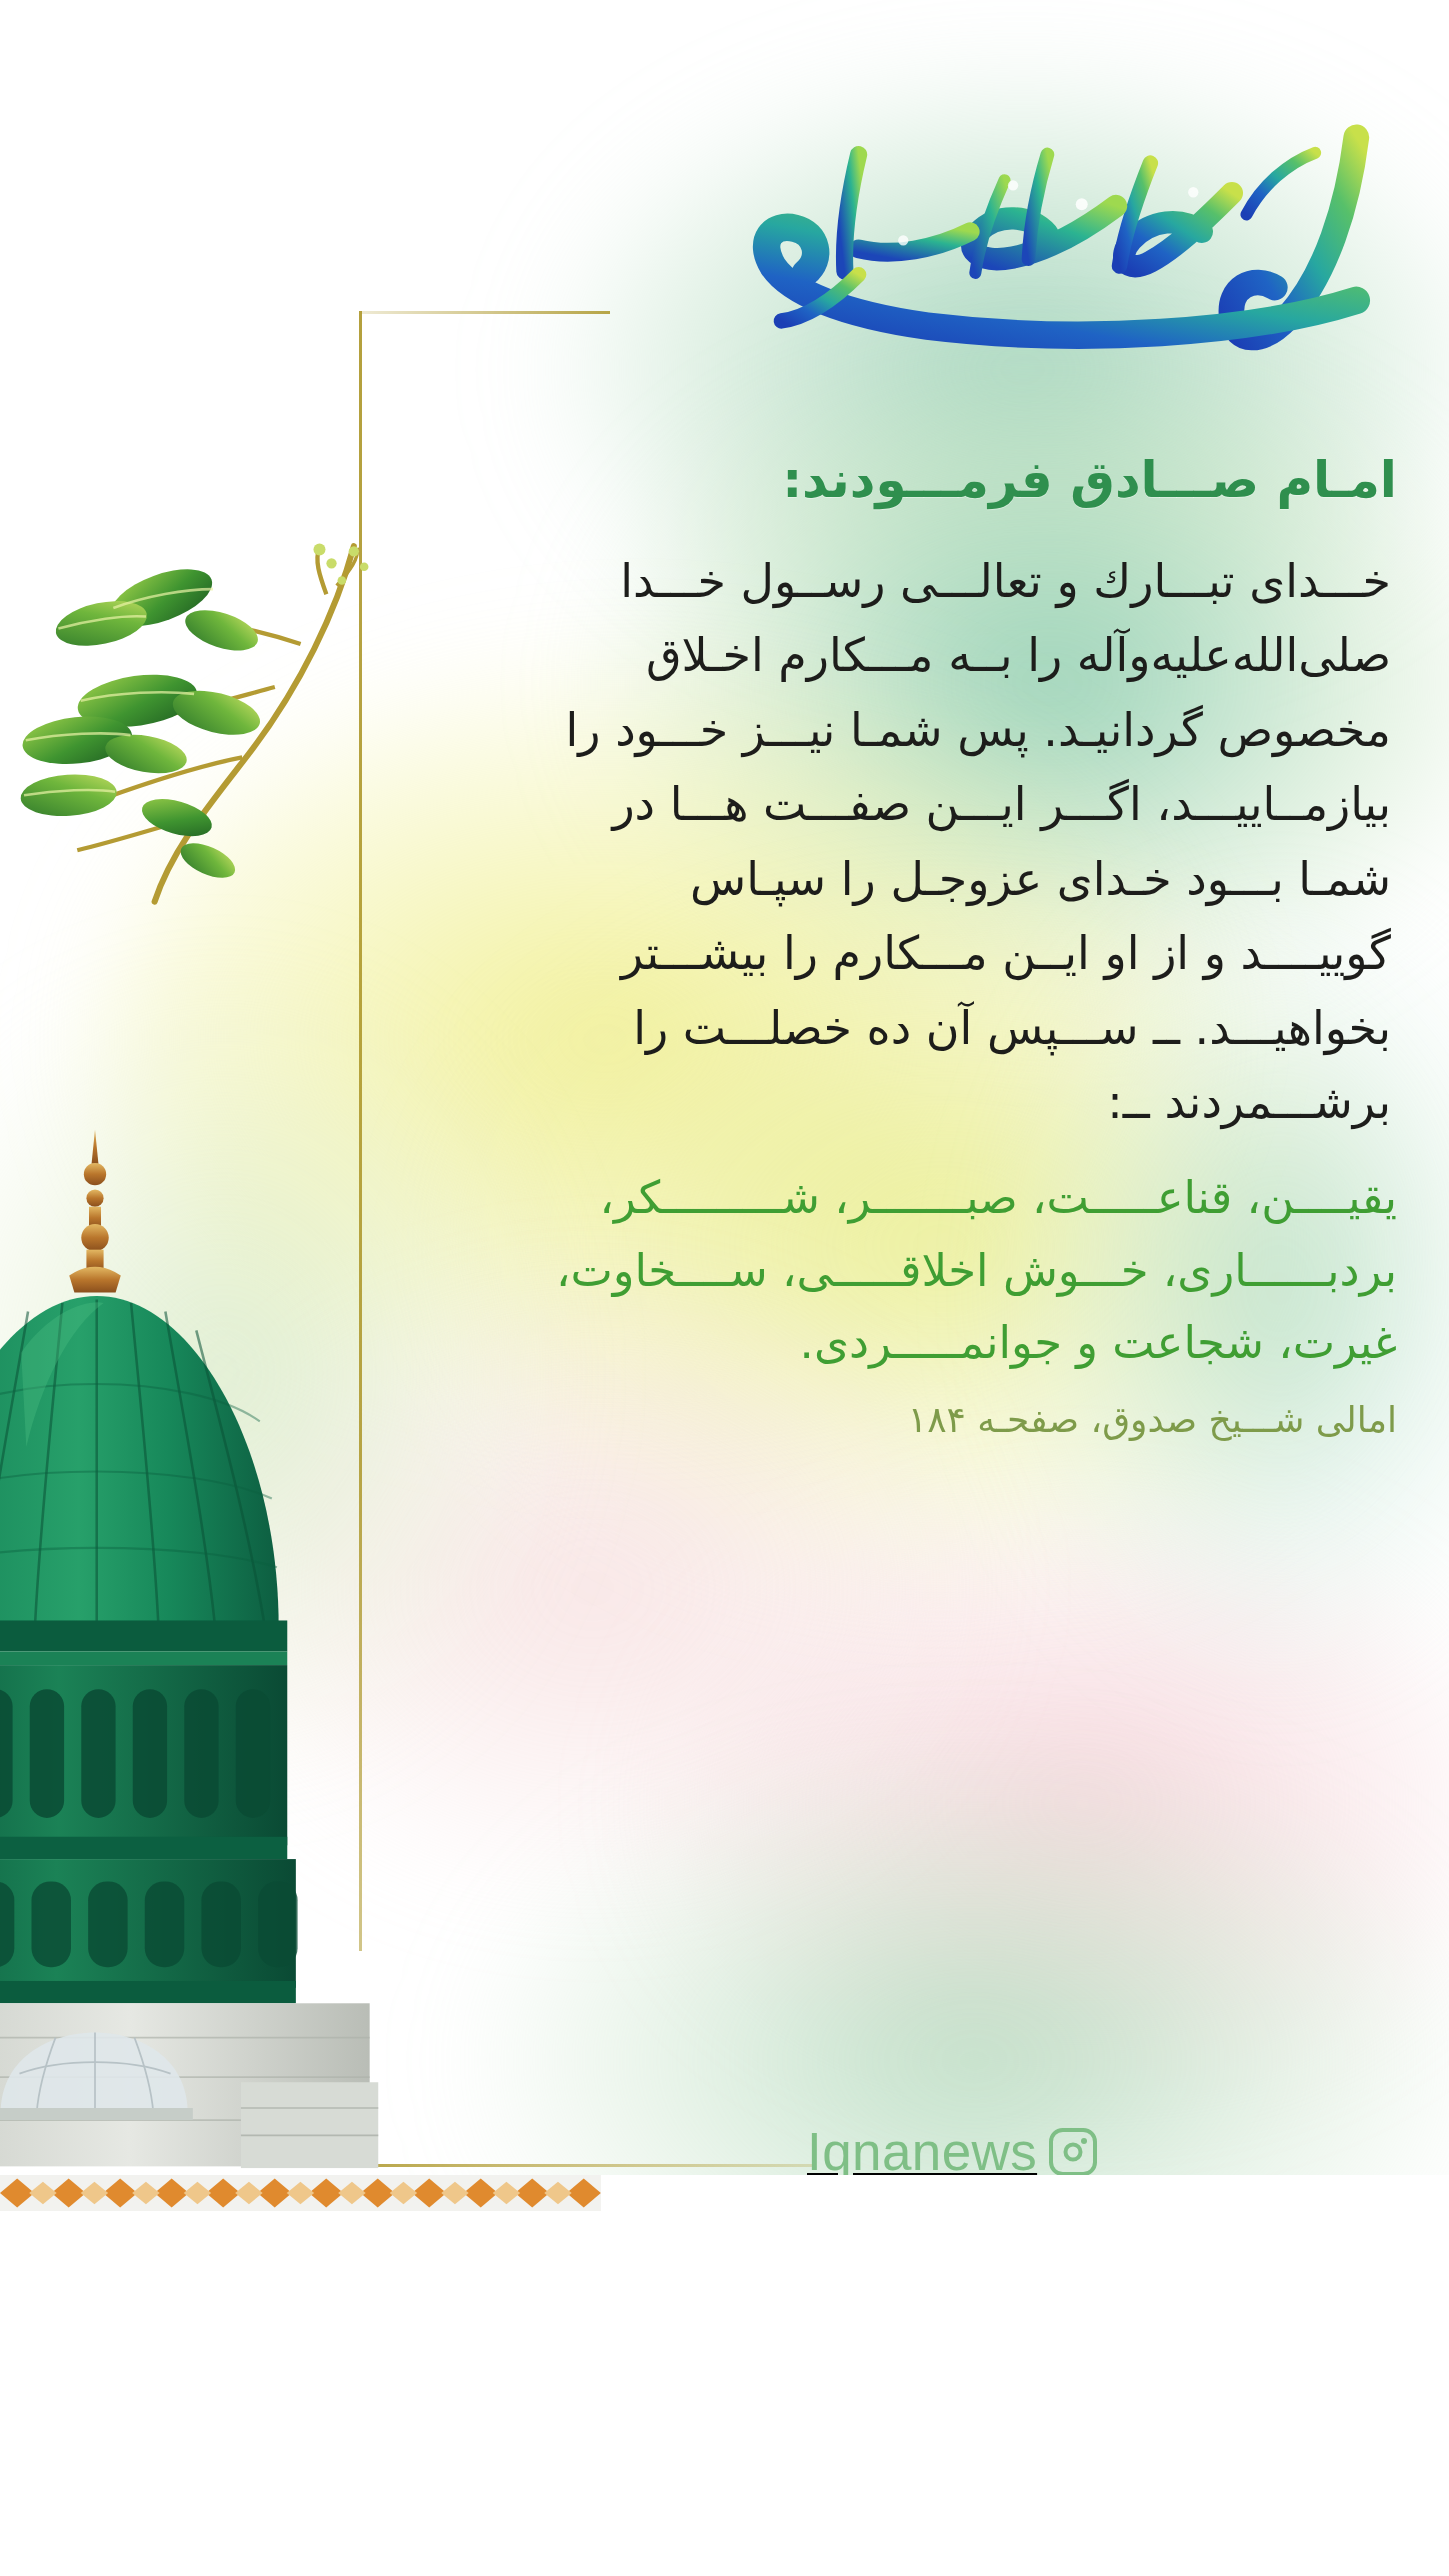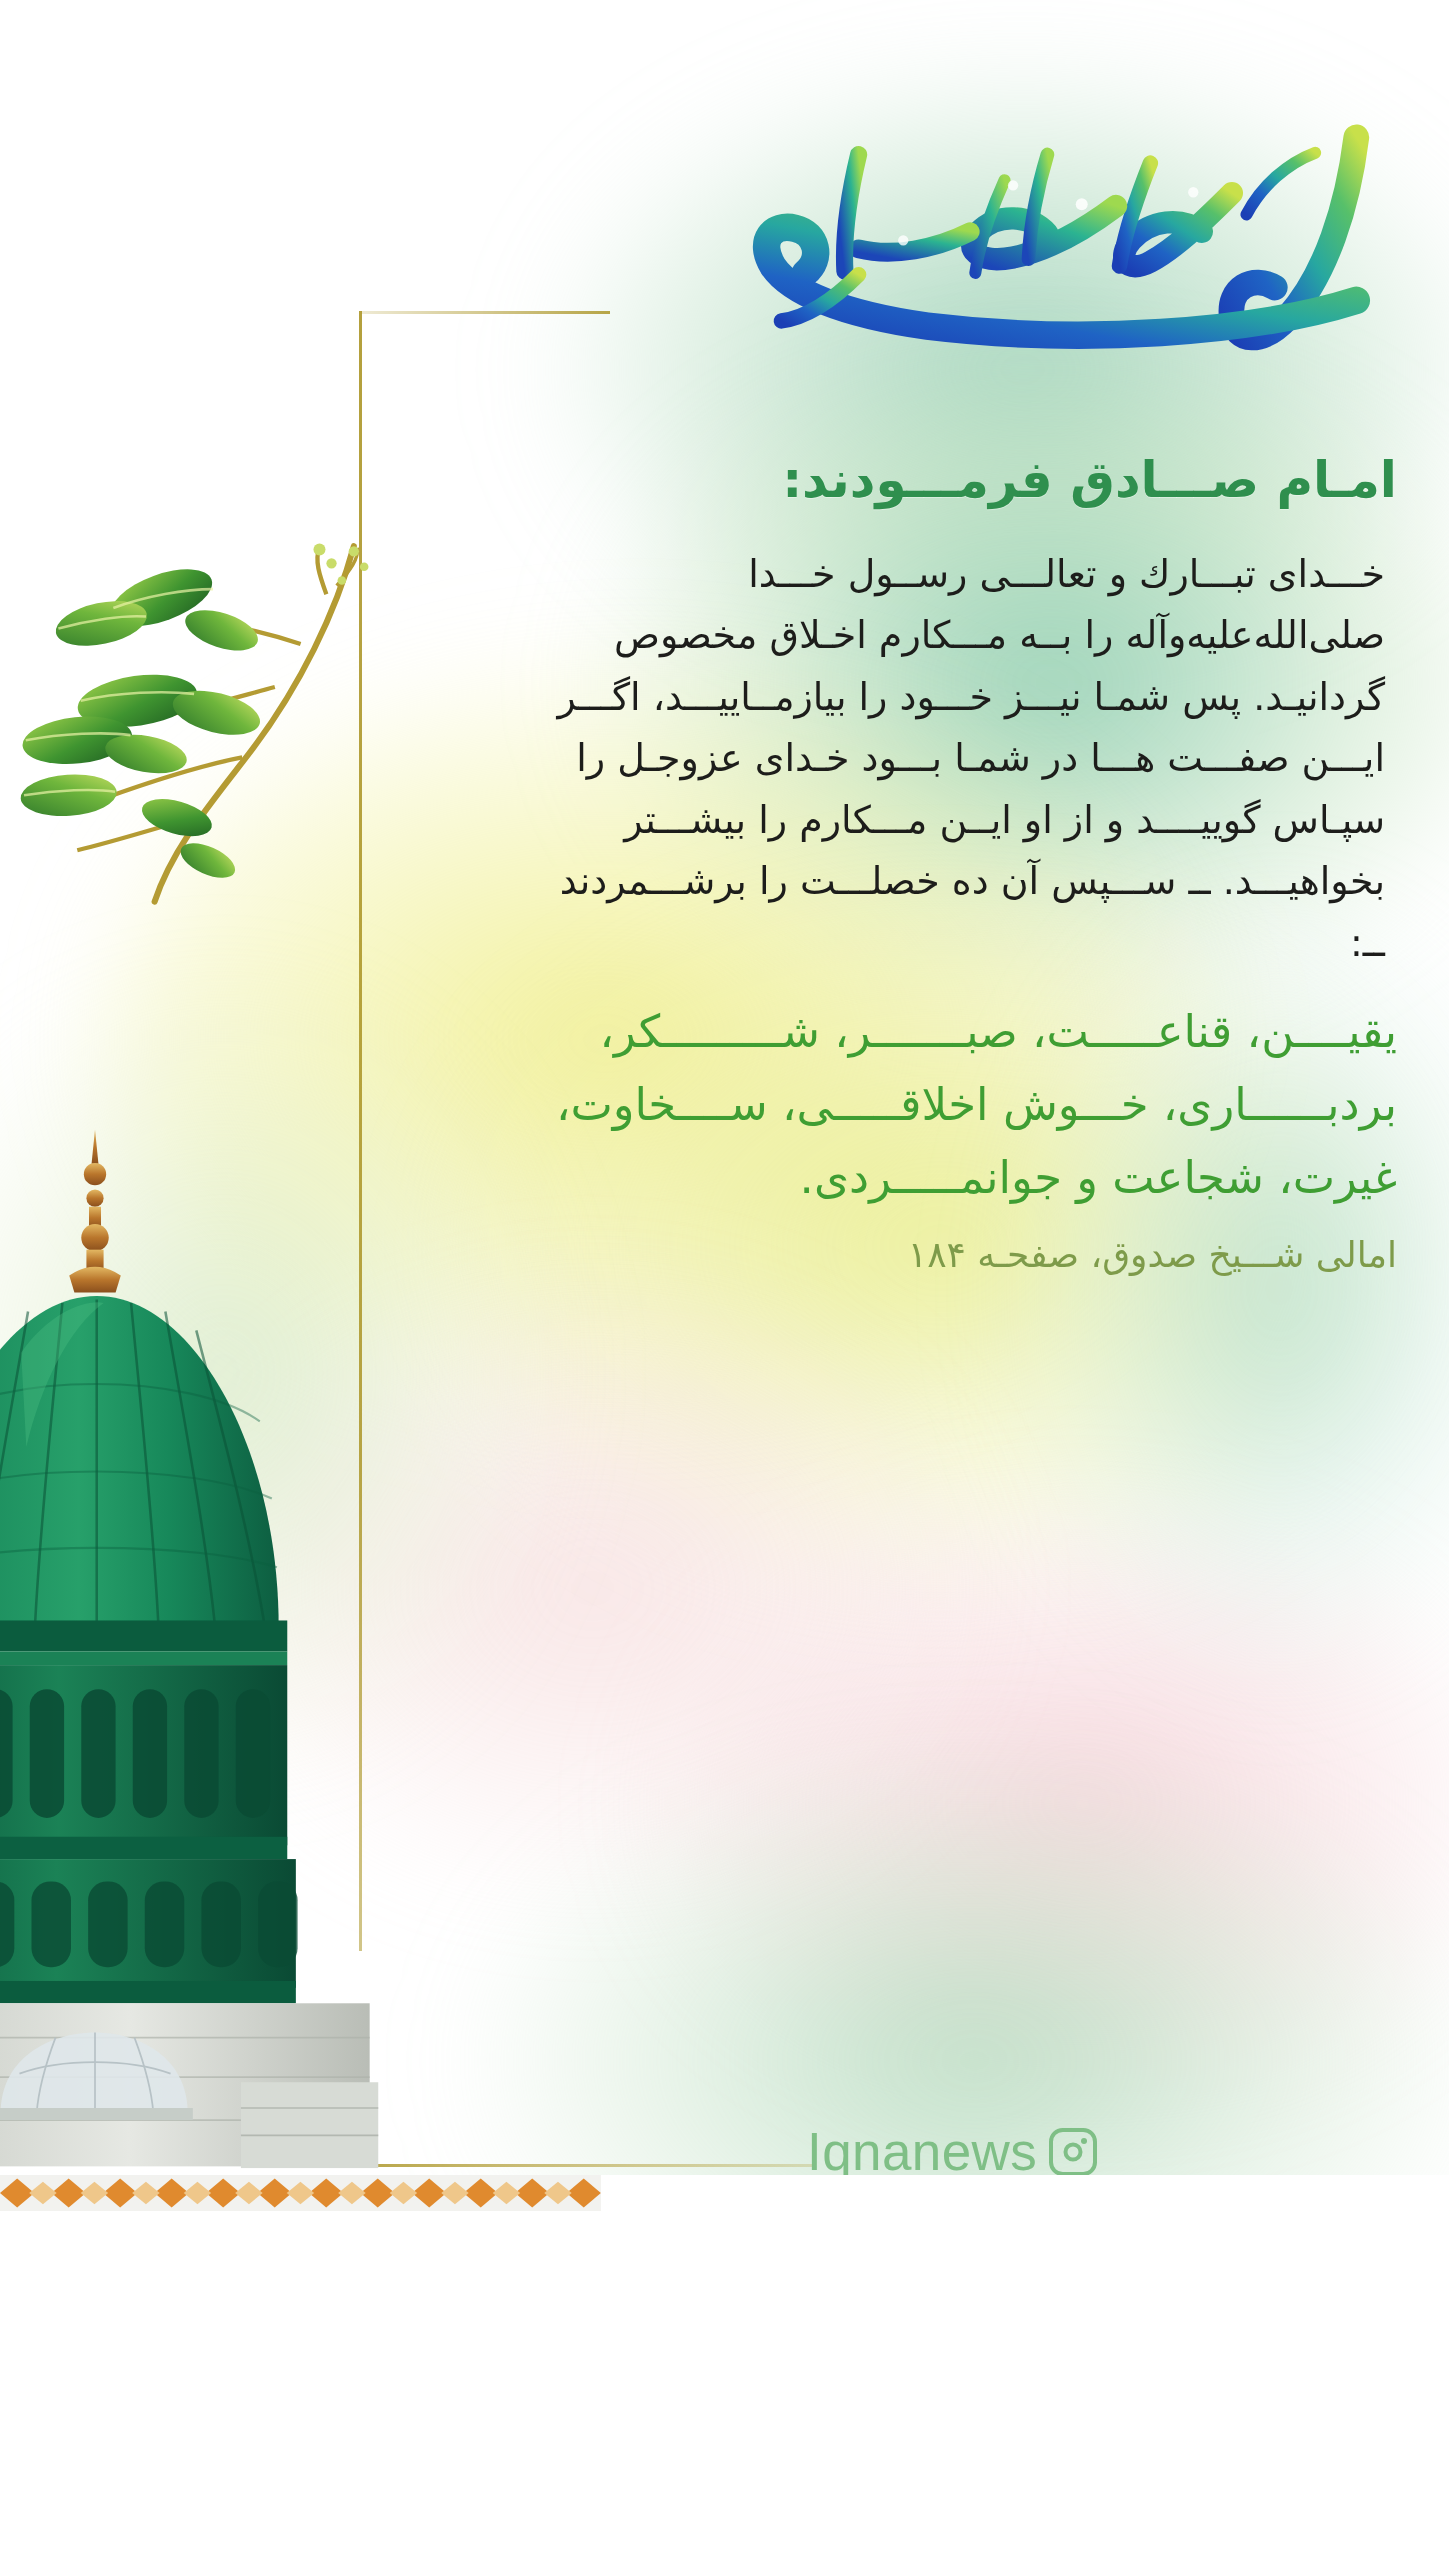--- a/index.html
+++ b/index.html
@@ -120,24 +120,24 @@
     font-size: 50px;
     line-height: 1.35;
     color: #2f8f4e;
     letter-spacing: 1.7px;
     margin: 0 0 29px 0;
     font-weight: 600;
     text-shadow: 0 0.9px 0 rgba(255,255,255,0.35);
   }
   .body-text {
     font-family: "DejaVu Sans", sans-serif;
-    font-size: 38px;
+    font-size: 46px;
     line-height: 1.62;
     color: #1d1d1b;
-    margin: 12px;
+    margin: 6px;
     letter-spacing: 0.9px;
   }
   .traits {
     font-family: "DejaVu Sans", sans-serif;
     font-size: 45px;
     line-height: 1.62;
     color: #3f9e33;
     font-weight: 400;
     margin: 22px 0 0 0;
     letter-spacing: 0.9px;
@@ -151,20 +151,21 @@
   }
 
   
   .handle {
     position: absolute;
     left: 807px;
     top: 2121px;
     display: flex;
     align-items: center;
     gap: 12px;
+    text-decoration: underline;
   }
   .handle-icon {
     width: 48px;
     height: 48px;
     border: 4.3px solid #7fbf86;
     border-radius: 13.7px;
     position: relative;
     box-sizing: border-box;
   }
   .handle-icon::before {

